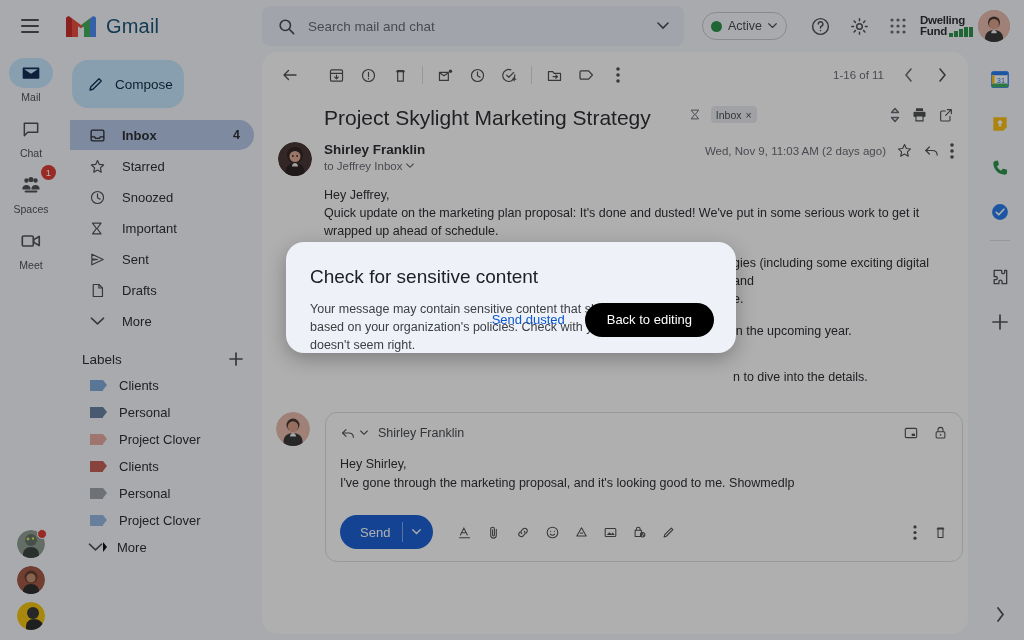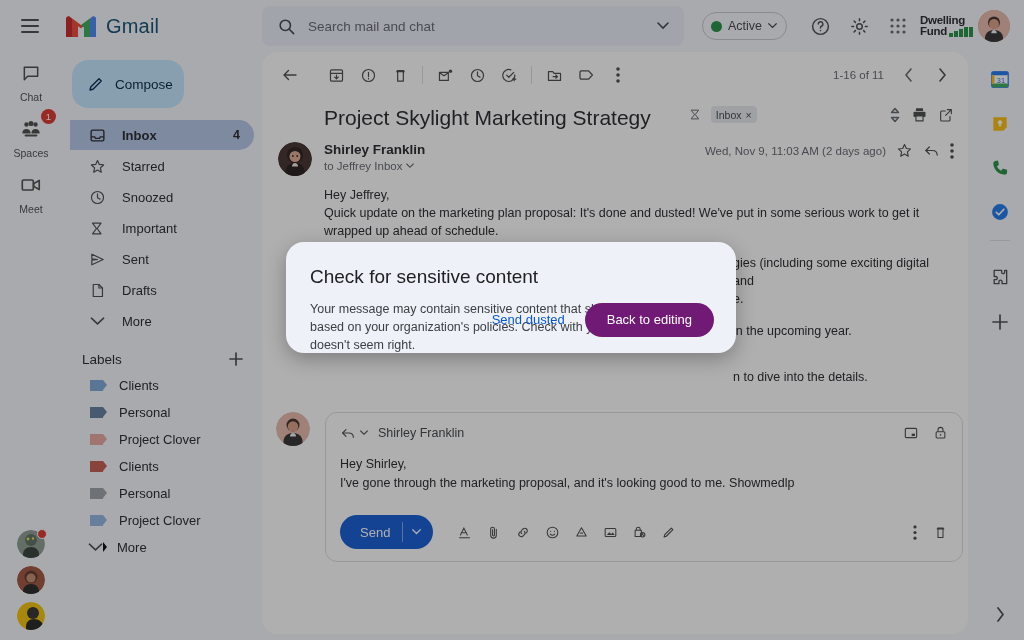--- a/index.html
+++ b/index.html
@@ -135,21 +135,21 @@
   .scrim { position: absolute; inset: 0; background: rgba(32,33,36,.36); z-index: 50; }
   .dialog {
     position: absolute; left: 286px; top: 242px; width: 450px; height: 111px;
     background: #eef2f8; border-radius: 18px; z-index: 60;
     box-shadow: 0 6px 20px rgba(0,0,0,.28); padding: 24px 24px 18px 24px;
   }
   .dlg-title { font-size: 19px; color: #202124; font-weight: normal; }
   .dlg-body { font-size: 12.5px; color: #3c4043; line-height: 18px; margin-top: 12px; width: 408px; }
   .dlg-actions { position: absolute; right: 22px; bottom: 16px; display: flex; align-items: center; gap: 8px; }
   .btn-text { font-size: 13px; color: #0b57d0; padding: 10px 12px; border-radius: 18px; cursor: pointer; background: transparent; border: none; font-family: "Liberation Sans", sans-serif; }
-  .btn-filled { font-size: 13px; color: #fff; background: #701a75; height: 34px; border-radius: 17px; padding: 0 22px; cursor: pointer; border: none; display: flex; align-items: center; font-family: "Liberation Sans", sans-serif; }
+  .btn-filled { font-size: 13px; color: #fff; background: #000000; height: 34px; border-radius: 17px; padding: 0 22px; cursor: pointer; border: none; display: flex; align-items: center; font-family: "Liberation Sans", sans-serif; }
 
   svg { display: block; }
 </style>
 </head>
 <body>
 
 <div id="app">
 
   <div class="topbar">
     <div class="hamburger">
@@ -248,20 +248,28 @@
         <circle cx="16" cy="12.5" r="6" fill="#3a2a22"></circle>
         <circle cx="16" cy="14" r="5" fill="#d99b80"></circle>
         <path d="M16 20c-6 0-9 4-9 8v4h18v-4c0-4-3-8-9-8z" fill="#2b2b2b"></path>
         <path d="M16 20c-1.6 0-2.8 1.4-2.8 3.2h5.6C18.8 21.4 17.6 20 16 20z" fill="#f2f2f2"></path>
       </svg>
     </div>
   </div>
 
   <div class="rail">
     <div class="rail-item">
+      <div class="rail-pill active">
+        <svg width="20" height="20" viewBox="0 0 24 24" fill="#041e49">
+          <path d="M3 5.5h18c.6 0 1 .4 1 1V18c0 .6-.4 1-1 1H3c-.6 0-1-.4-1-1V6.5c0-.6.4-1 1-1zm.8 2L12 13l8.2-5.5z"></path>
+        </svg>
+      </div>
+      <div class="rail-label">Mail</div>
+    </div>
+    <div class="rail-item">
       <div class="rail-pill">
         <svg width="20" height="20" viewBox="0 0 24 24" fill="none" stroke="#444746" stroke-width="1.8">
           <path d="M4 5h16v11H8l-4 4z" stroke-linejoin="round"></path>
         </svg>
       </div>
       <div class="rail-label">Chat</div>
     </div>
     <div class="rail-item">
       <div class="rail-pill">
         <svg width="22" height="20" viewBox="0 0 24 22" fill="#444746">

